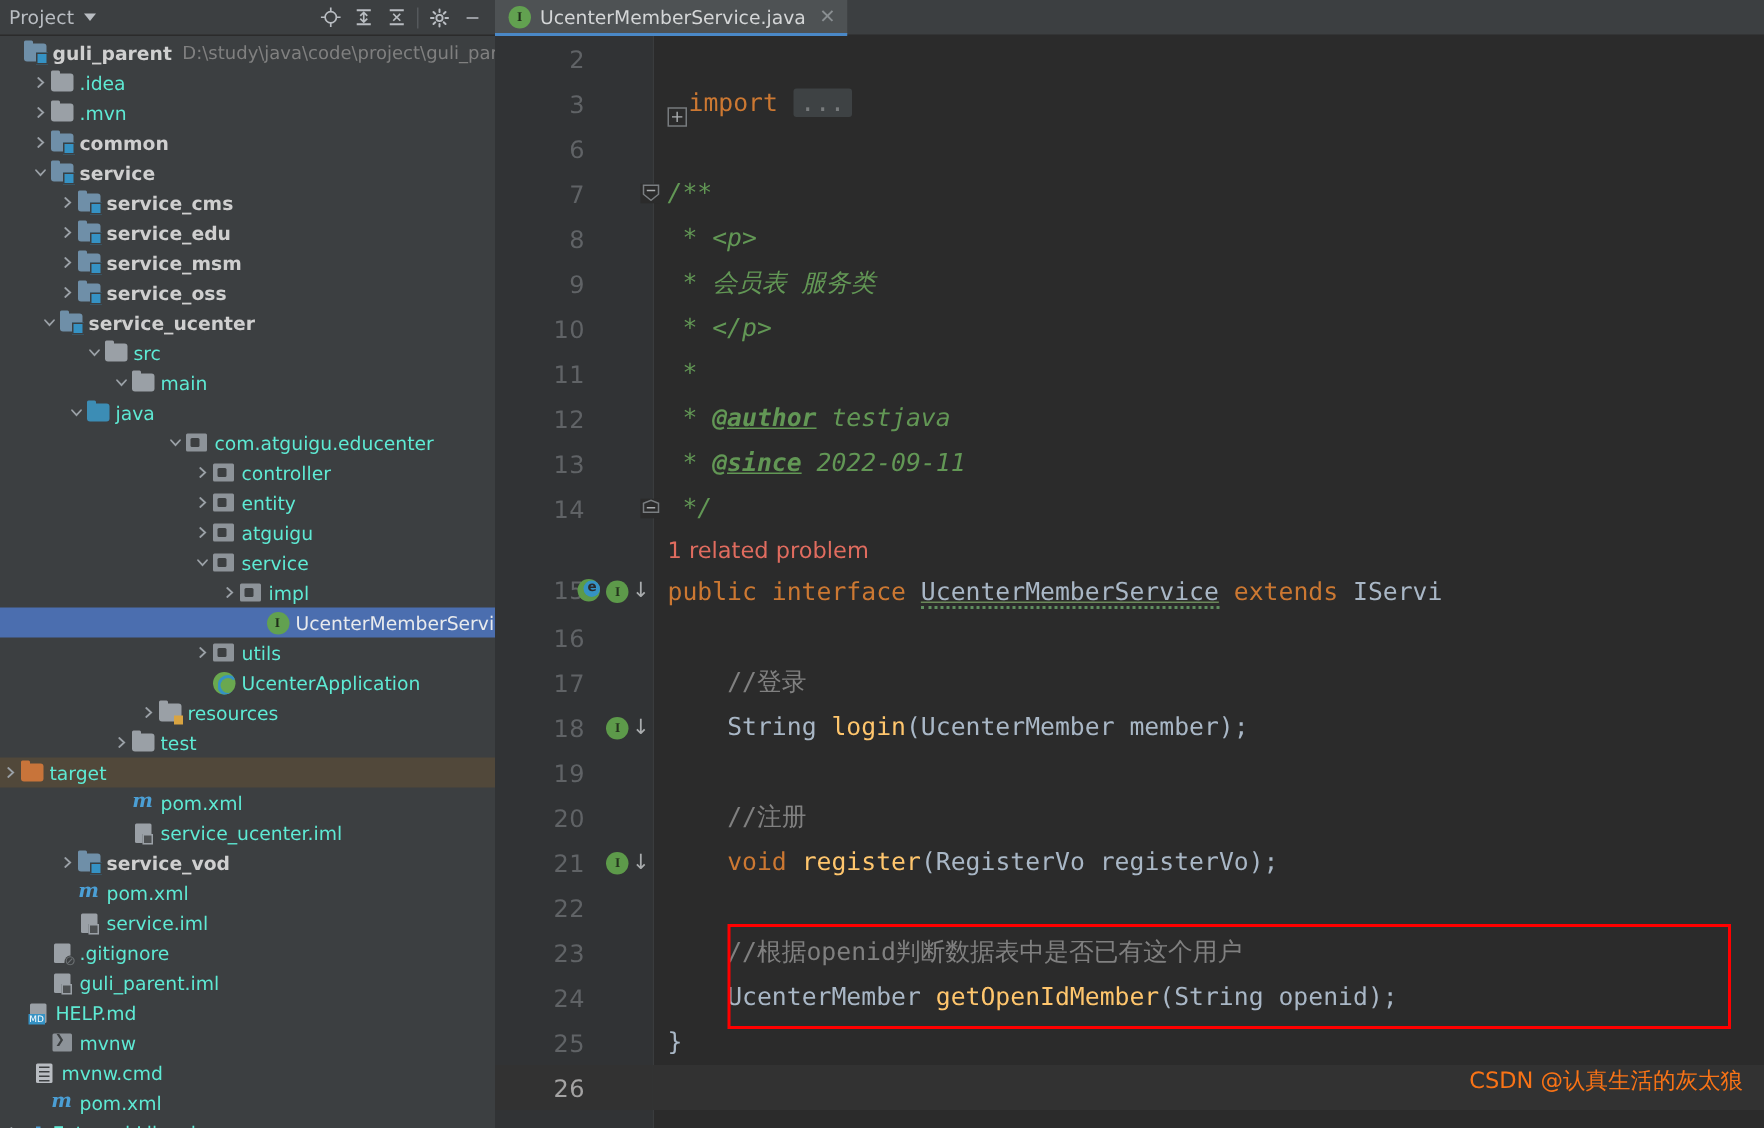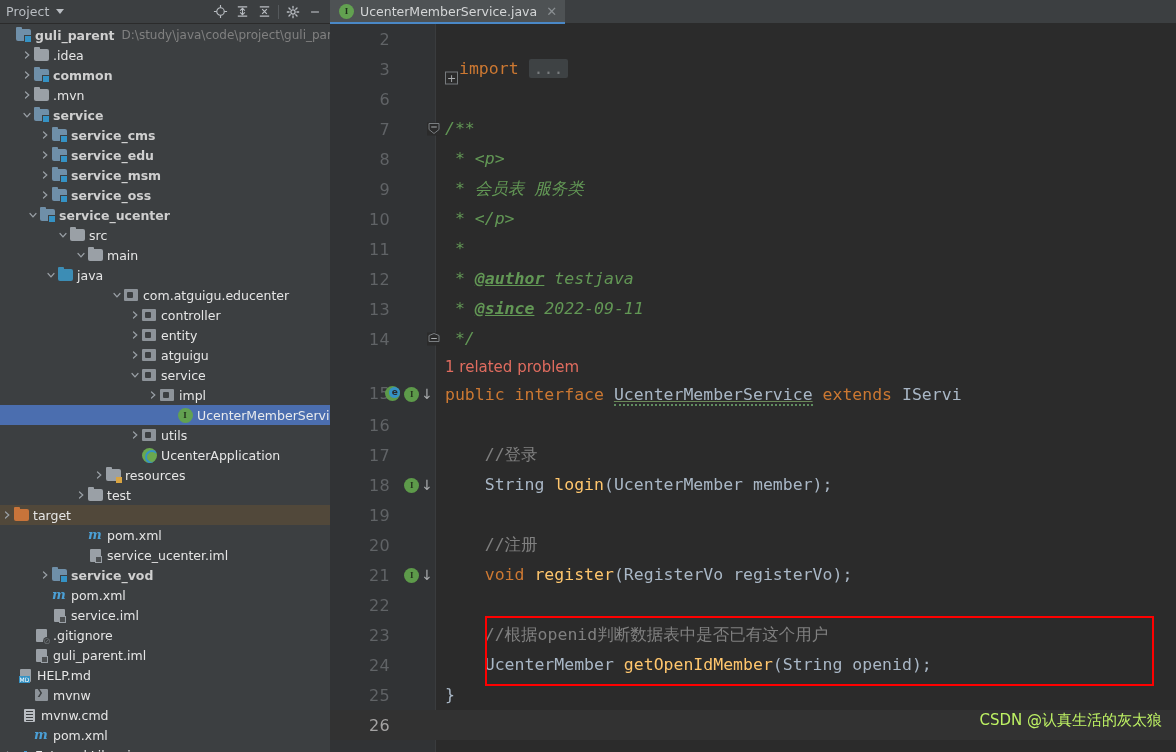--- a/index.html
+++ b/index.html
@@ -61,21 +61,21 @@
   .arrow {
     width: 13px; height: 20px; flex: 0 0 13px;
     display: flex; align-items: center; justify-content: center;
   }
   .arrow svg { display: block; }
   .ic {
     width: 16px; height: 16px; flex: 0 0 16px;
     margin-right: 4px; position: relative;
     display: flex; align-items: center; justify-content: center;
   }
-  .lbl { font-size: 12.5px; color: #e5e5e5; }
+  .lbl { font-size: 12.5px; color: #5eead4; }
   .lbl.bold { font-weight: bold; color: #cfcfcf; }
   .path { color: #808080; font-size: 12px; margin-left: 7px; }
 
   
   .f-gray, .f-blue, .f-orange, .f-teal {
     width: 15px; height: 12px; position: relative; border-radius: 1px 2px 2px 2px;
   }
   .f-gray { background: #9aa0a6; }
   .f-blue { background: #6f8fa8; }
   .f-orange { background: #c8743a; }
@@ -245,21 +245,21 @@
   .elip {
     background: #3e4244; color: #787b7d; padding: 0 5px; border-radius: 2px;
   }
 
   #redbox {
     position: absolute; border: 2px solid #ff0000;
     pointer-events: none;
   }
   #watermark {
     position: absolute; right: 14px; bottom: 22px;
-    color: #bef264; font-size: 15px;
+    color: #f97316; font-size: 15px;
     font-family: "DejaVu Sans", sans-serif;
   }
   #panel-divider {
     position: absolute; left: 330px; top: 0; width: 2px; height: 752px;
     background: #2b2b2b;
   }
 </style>
 </head>
 <body>
 
@@ -325,34 +325,34 @@
           </span>
           <span class="lbl">.idea</span>
         </div>
         <div class="row" style="padding-left: 20px;">
           <span class="arrow">
             <svg width="8" height="8" viewBox="0 0 8 8">
               <path d="M2.5 1L5.8 4 2.5 7" fill="none" stroke="#9aa0a6" stroke-width="1.2" stroke-linecap="round"></path>
             </svg>
           </span>
           <span class="ic">
+            <span class="f-gray"></span>
+          </span>
+          <span class="lbl">.mvn</span>
+        </div>
+        <div class="row" style="padding-left: 20px;">
+          <span class="arrow">
+            <svg width="8" height="8" viewBox="0 0 8 8">
+              <path d="M2.5 1L5.8 4 2.5 7" fill="none" stroke="#9aa0a6" stroke-width="1.2" stroke-linecap="round"></path>
+            </svg>
+          </span>
+          <span class="ic">
             <span class="f-blue badge-blue"></span>
           </span>
           <span class="lbl bold">common</span>
-        </div>
-        <div class="row" style="padding-left: 20px;">
-          <span class="arrow">
-            <svg width="8" height="8" viewBox="0 0 8 8">
-              <path d="M2.5 1L5.8 4 2.5 7" fill="none" stroke="#9aa0a6" stroke-width="1.2" stroke-linecap="round"></path>
-            </svg>
-          </span>
-          <span class="ic">
-            <span class="f-gray"></span>
-          </span>
-          <span class="lbl">.mvn</span>
         </div>
         <div class="row" style="padding-left: 20px;">
           <span class="arrow">
             <svg width="8" height="8" viewBox="0 0 8 8">
               <path d="M1 2.5L4 5.8 7 2.5" fill="none" stroke="#9aa0a6" stroke-width="1.2" stroke-linecap="round"></path>
             </svg>
           </span>
           <span class="ic">
             <span class="f-blue badge-blue"></span>
           </span>

